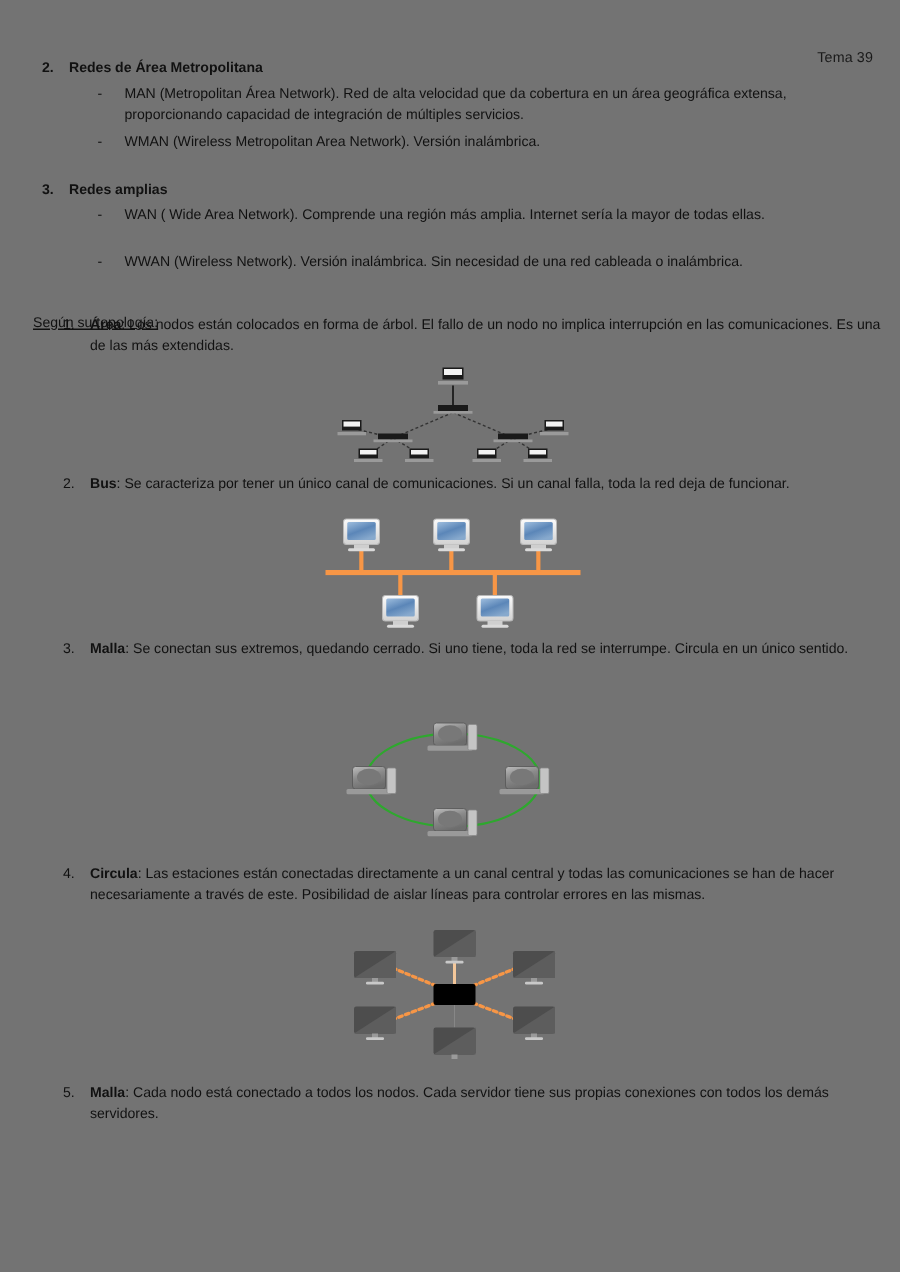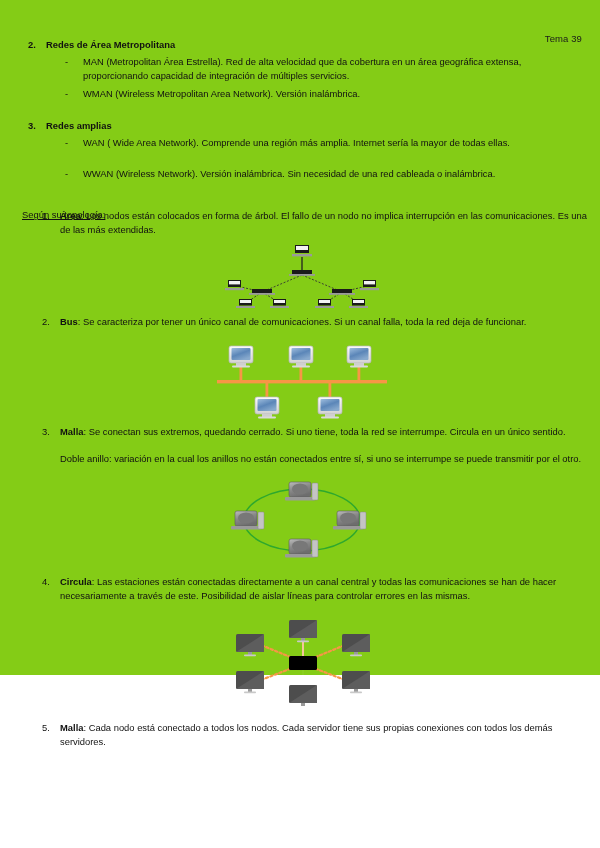--- a/index.html
+++ b/index.html
@@ -12,22 +12,22 @@
     height: 848px;
     position: relative;
     font-family: "Liberation Sans", sans-serif;
     color: #000000;
     overflow: hidden;
   }
   .page {
     position: absolute;
     left: 0; top: 0;
     width: 600px;
-    height: 675px;
-    background: #84cc16;
+    height: 848px;
+    background: #737373;
   }
   .header {
     position: absolute;
     right: 18px;
     top: 33px;
     font-size: 9.5px;
     color: #1a1a1a;
     letter-spacing: 0.1px;
   }
   .numitem {
@@ -88,21 +88,21 @@
 
   <div class="header">Tema 39</div>
 
   <div class="numitem" style="left:28px; top:38px; width:560px;">
     <span class="num">2.</span>
     <span class="body bold">Redes de Área Metropolitana</span>
   </div>
 
   <div class="dashitem" style="left:65px; top:55px; width:520px;">
     <span class="dash">-</span>
-    <span class="body">MAN (Metropolitan Área Estrella). Red de alta velocidad que da cobertura en un área geográfica extensa, proporcionando capacidad de integración de múltiples servicios.</span>
+    <span class="body">MAN (Metropolitan Área Network). Red de alta velocidad que da cobertura en un área geográfica extensa, proporcionando capacidad de integración de múltiples servicios.</span>
   </div>
 
   <div class="dashitem" style="left:65px; top:87px; width:520px;">
     <span class="dash">-</span>
     <span class="body">WMAN (Wireless Metropolitan Area Network). Versión inalámbrica.</span>
   </div>
 
   <div class="numitem" style="left:28px; top:119px; width:560px;">
     <span class="num">3.</span>
     <span class="body bold">Redes amplias</span>
@@ -256,23 +256,20 @@
         <rect x="113" y="73" width="10" height="3" fill="#cfcfcf"></rect>
         <rect x="109" y="75.5" width="18" height="2" rx="1" fill="#dadada"></rect>
       </g>
     </svg>
   </div>
 
   <div class="numitem" style="left:42px; top:425px; width:545px;">
     <span class="num" style="font-weight:normal;">3.</span>
     <span class="body"><span class="bold">Malla</span><span>:</span><span> Se conectan sus extremos, quedando cerrado. Si uno tiene, toda la red se interrumpe. Circula en un único sentido.</span></span>
   </div>
-  <div class="numitem" style="left:60px; top:452px; width:527px;">
-    <span class="body" style="margin-left:0;">Doble anillo: variación en la cual los anillos no están conectados entre sí, si uno se interrumpe se puede transmitir por el otro.</span>
-  </div>
 
   <div class="diagram" style="left:227px; top:479px;">
     <svg width="150" height="82" viewBox="0 0 150 82" xmlns="http://www.w3.org/2000/svg">
       <defs>
         <linearGradient id="crtg" x1="0" y1="0" x2="0.4" y2="1">
           <stop offset="0%" stop-color="#bdbdbd"></stop>
           <stop offset="50%" stop-color="#8a8a8a"></stop>
           <stop offset="100%" stop-color="#6d6d6d"></stop>
         </linearGradient>
       </defs>

